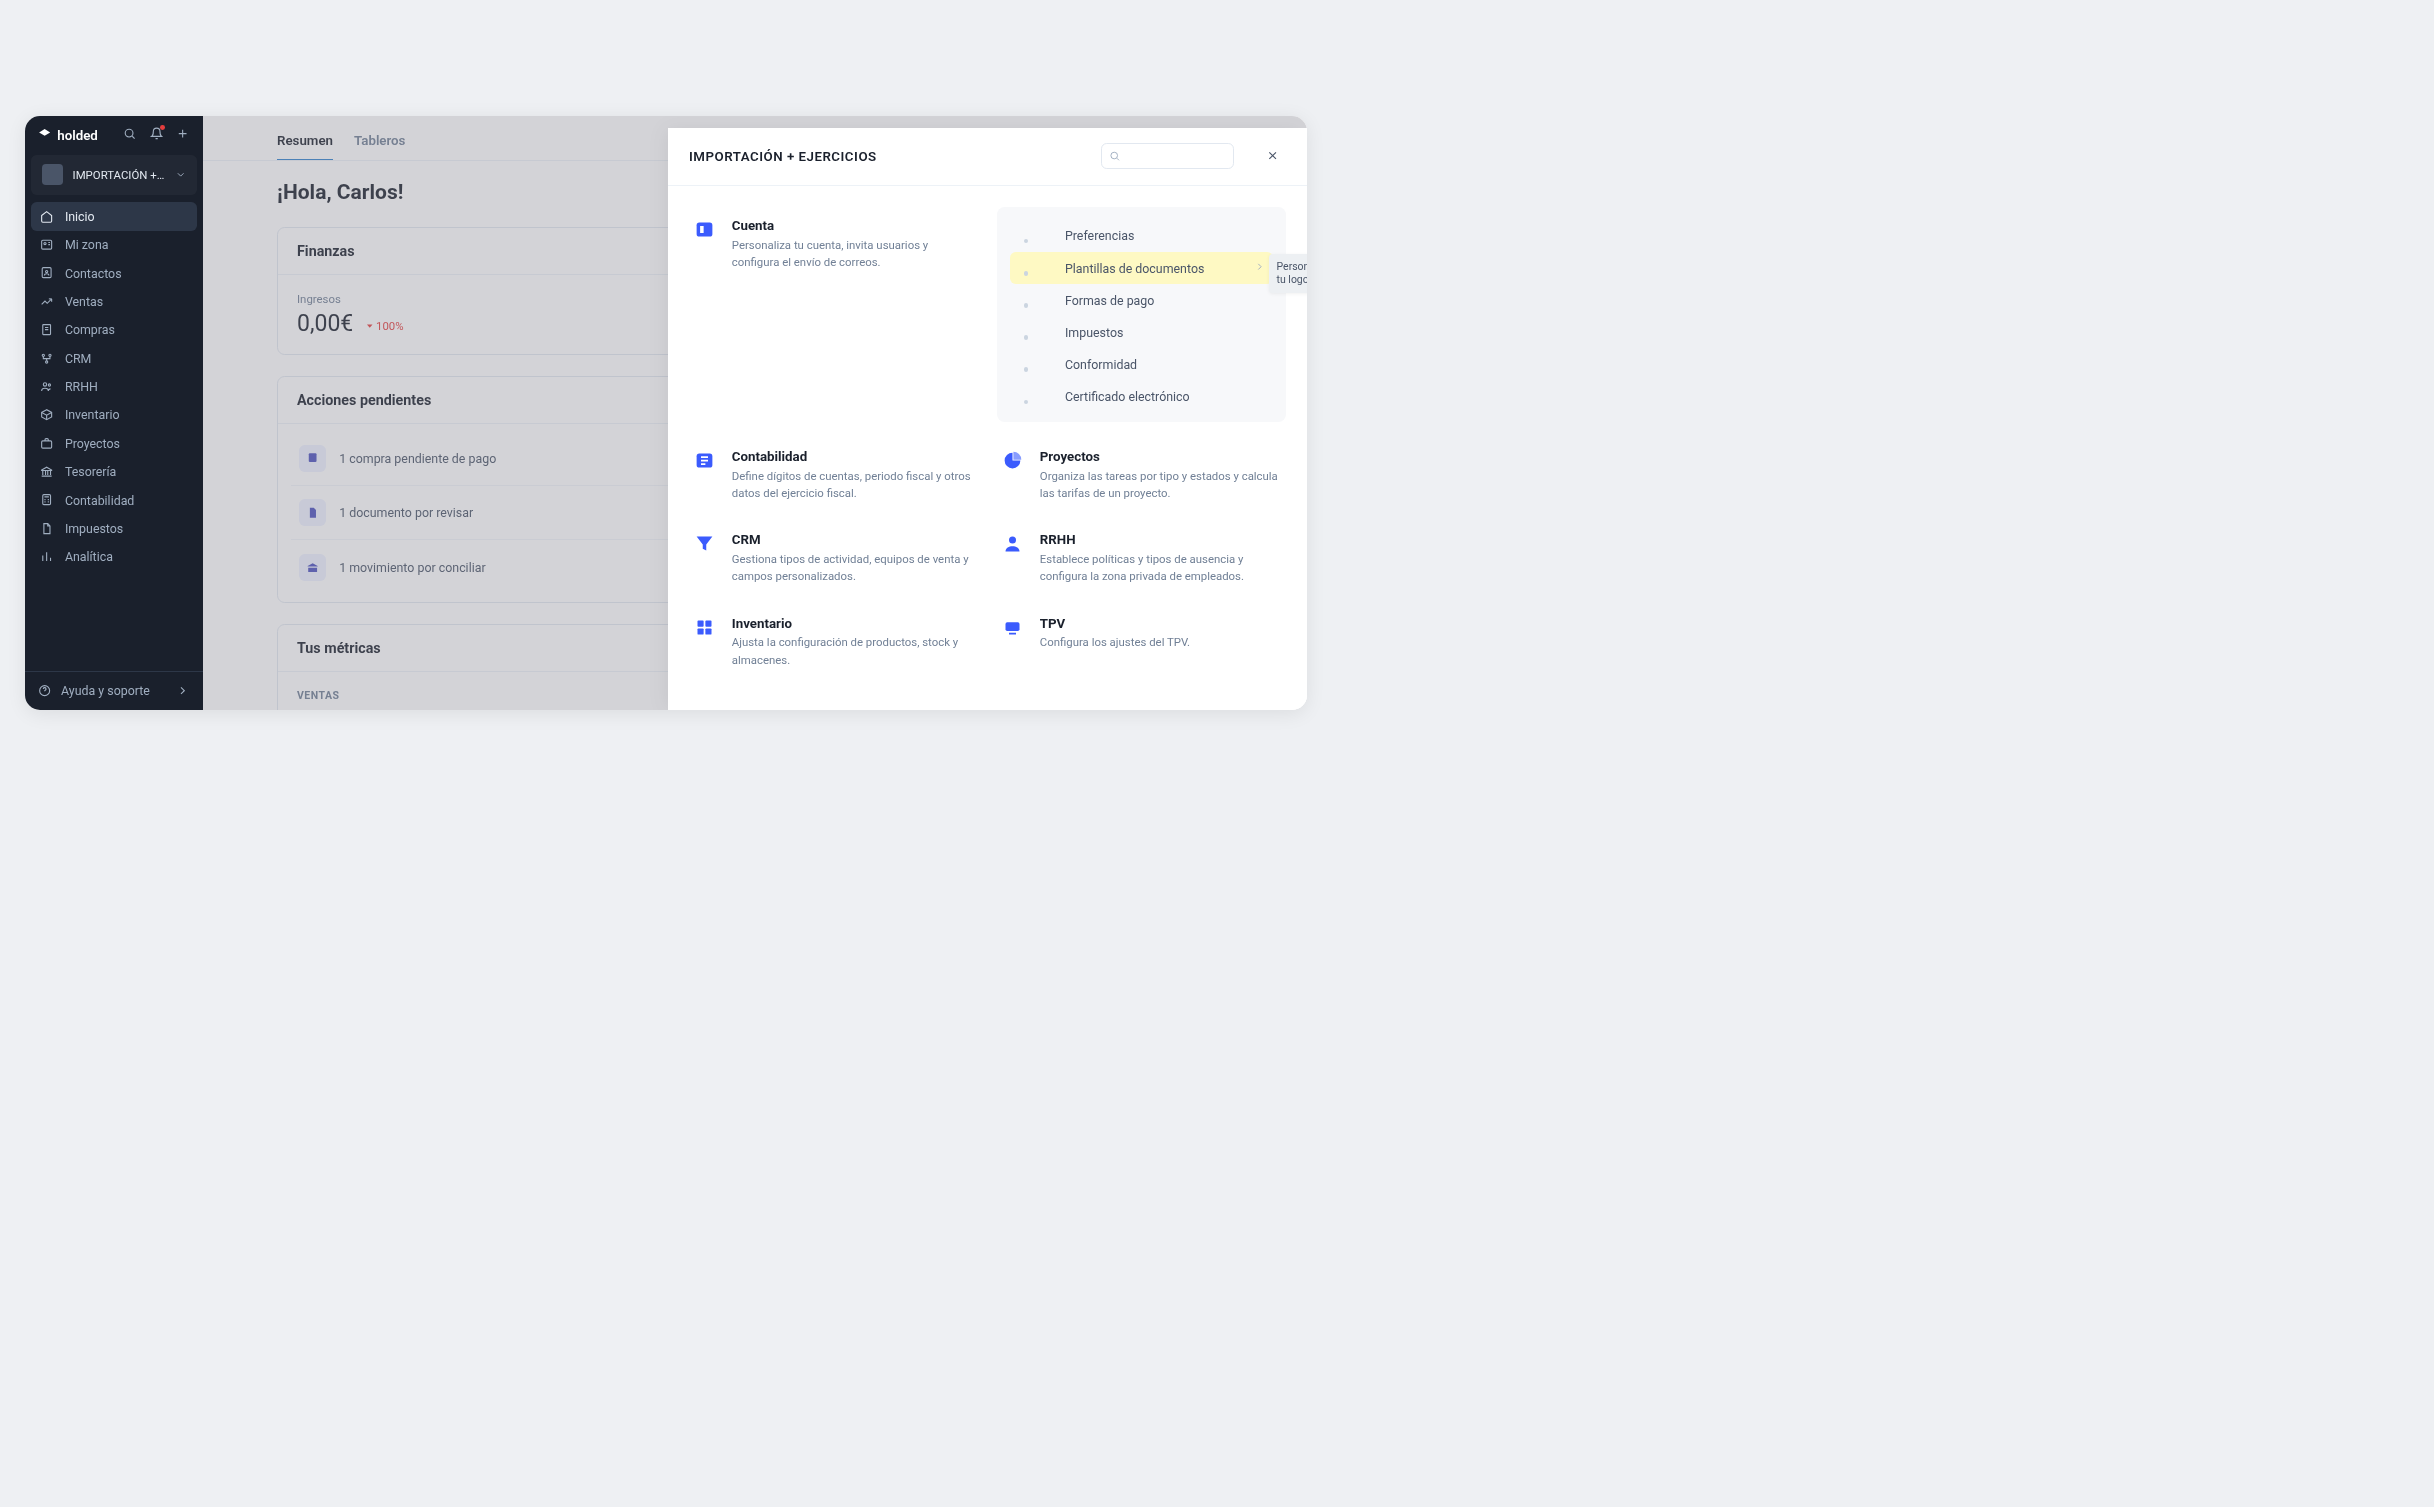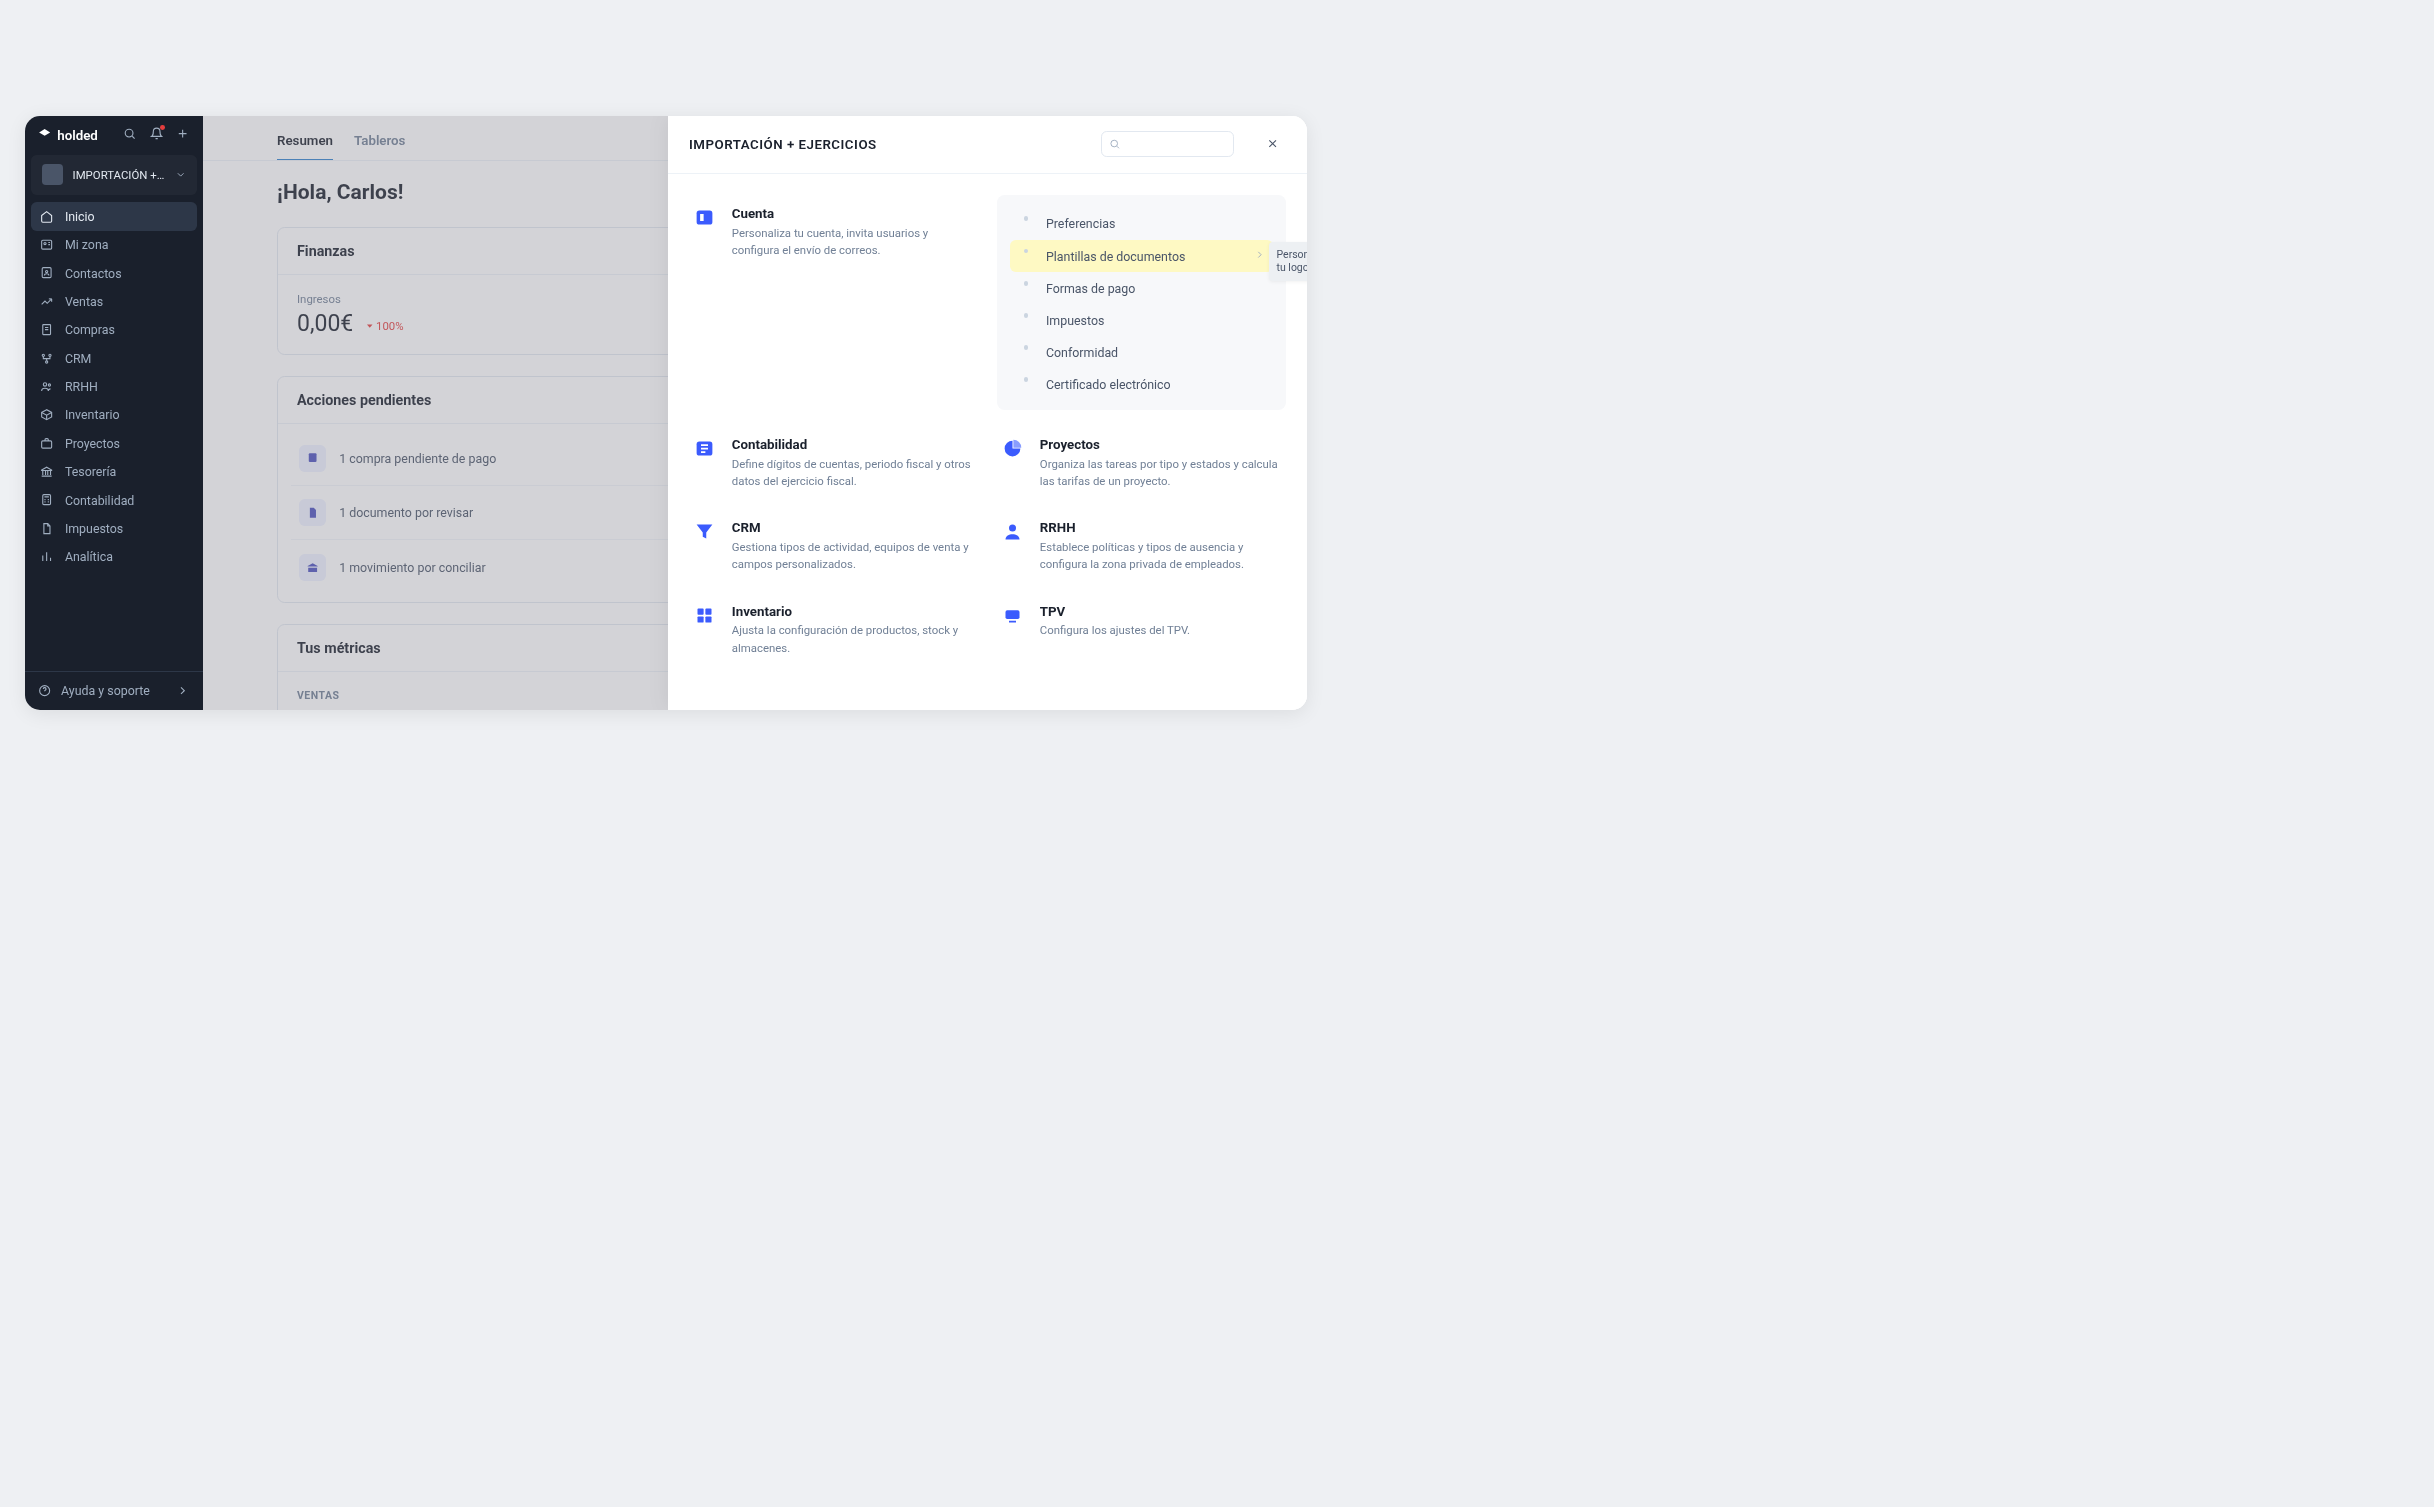--- a/index.html
+++ b/index.html
@@ -80,21 +80,21 @@
 .metric-delta { font-size:11.4px; color:#e53e3e; display:flex; align-items:center; gap:1.9px;}
 .action-list { padding:7.6px 13.3px; }
 .action-item { display:flex; align-items:center; gap:13.3px; padding:13.3px 7.6px; border-bottom:1px solid #f1f5f9; font-size:12.4px; color:#4a5568;}
 .action-item:last-child{border-bottom:none;}
 .action-icon { width:27px; height:27px; border-radius:5.7px; background:#eef2ff; color:#4c51bf; display:flex;align-items:center;justify-content:center;}
 .action-icon svg{width:13.3px;height:13.3px;}
 .sec-title { font-size:10.5px; letter-spacing:0.5px; font-weight:700; color:#718096; text-transform:uppercase;}
 .main-overlay { position:absolute; inset:0; background:rgba(130,130,140,0.35); }
 
 .settings {
-  position:absolute; top:0; right:0; bottom:0; width:639px; background:#fff;
+  position:absolute; top:12px; right:0; bottom:0; width:639px; background:#fff;
   display:flex; flex-direction:column; z-index:5;
   box-shadow: -3.8px 0 19px rgba(0,0,0,0.06);
 }
 .settings-header {
   display:flex; align-items:center; padding:15px 21px; border-bottom:1px solid #edf2f7; gap:11.4px;
 }
 .settings-title { font-size:13.3px; font-weight:600; letter-spacing:0.5px; color:#1a202c;}
 .settings-header .spacer{flex:1;}
 .search-box { position:relative; width:133px; }
 .search-box input { width:100%; padding:5.7px 7.6px 5.7px 25px; border:1px solid #e2e8f0; border-radius:5.7px; font-size:11.4px; outline:none;}
@@ -104,21 +104,21 @@
 .settings-body { padding: 21px; display:grid; grid-template-columns:1fr 1fr; gap:0 19px; overflow:auto;}
 .cat { display:flex; gap:16px; padding:11.4px 3.8px 19px; cursor:pointer;}
 .cat-icon { width:23px; height:23px; border-radius:4.8px; display:flex;align-items:center;justify-content:center; flex-shrink:0; color:#3b5bfd;}
 .cat-icon svg{width:21px;height:21px;}
 .cat-txt h4{font-size:13.3px; font-weight:700; color:#1a202c; margin-bottom:3.8px;}
 .cat-txt p{font-size:11.4px; color:#718096; line-height:1.5;}
 .cat-expanded { background:#f7f8fa; border-radius:7.6px; padding:13.3px 13.3px 9.5px; margin-bottom:15px;}
 .cat-expanded .cat{padding:3.8px 1.9px 13.3px;}
 .sublist{}
 .sub-item{
-  display:flex; align-items:flex-start; gap:10px; padding:8.6px 7.6px 8.6px 7.6px; font-size:12.4px; color:#4a5568; border-radius:5.7px; cursor:pointer; position:relative;
+  display:flex; align-items:flex-end; gap:29px; padding:8.6px 7.6px 8.6px 7.6px; font-size:12.4px; color:#4a5568; border-radius:5.7px; cursor:pointer; position:relative;
 }
 .sub-item .dot{width:4.8px;height:4.8px;border-radius:50%;background:#cbd5e0;flex-shrink:0; margin-left:5.7px; margin-right:7.6px;}
 .sub-item.hover{background:#fef9c3;}
 .sub-item .chev{margin-left:auto; color:#a0aec0;}
 .sub-item .chev svg{width:11.4px;height:11.4px;}
 .tooltip{
   position:absolute; left:100%; top:1.9px; margin-left:-3.8px;
   background:#edf0f3; font-size:10.5px; color:#4a5568; padding:5.7px 7.6px; border-radius:3.8px;
   width:179px; line-height:1.3; z-index:10;
   box-shadow:0 1px 3.8px rgba(0,0,0,0.06);

